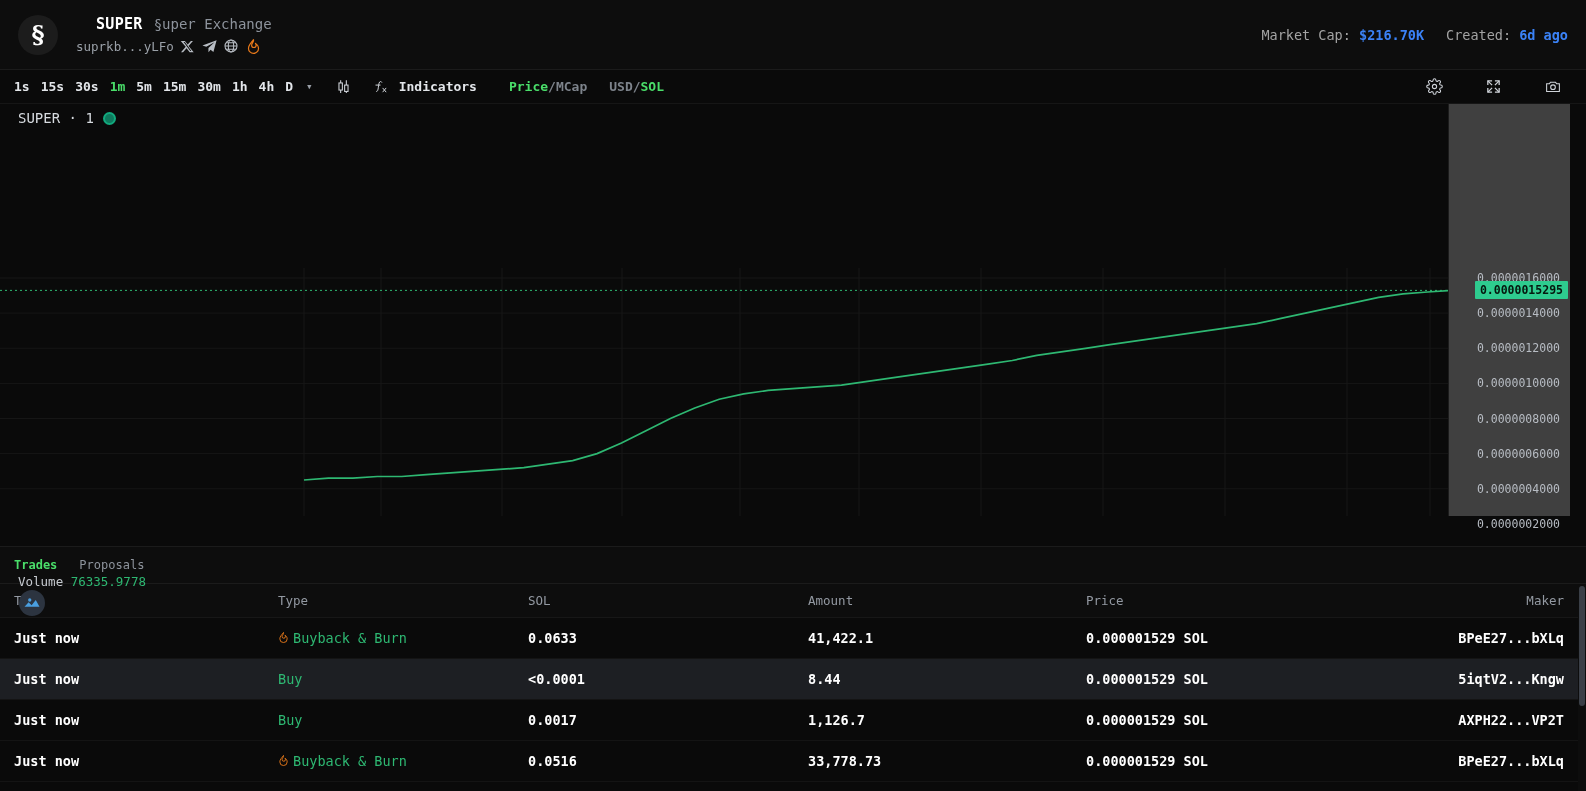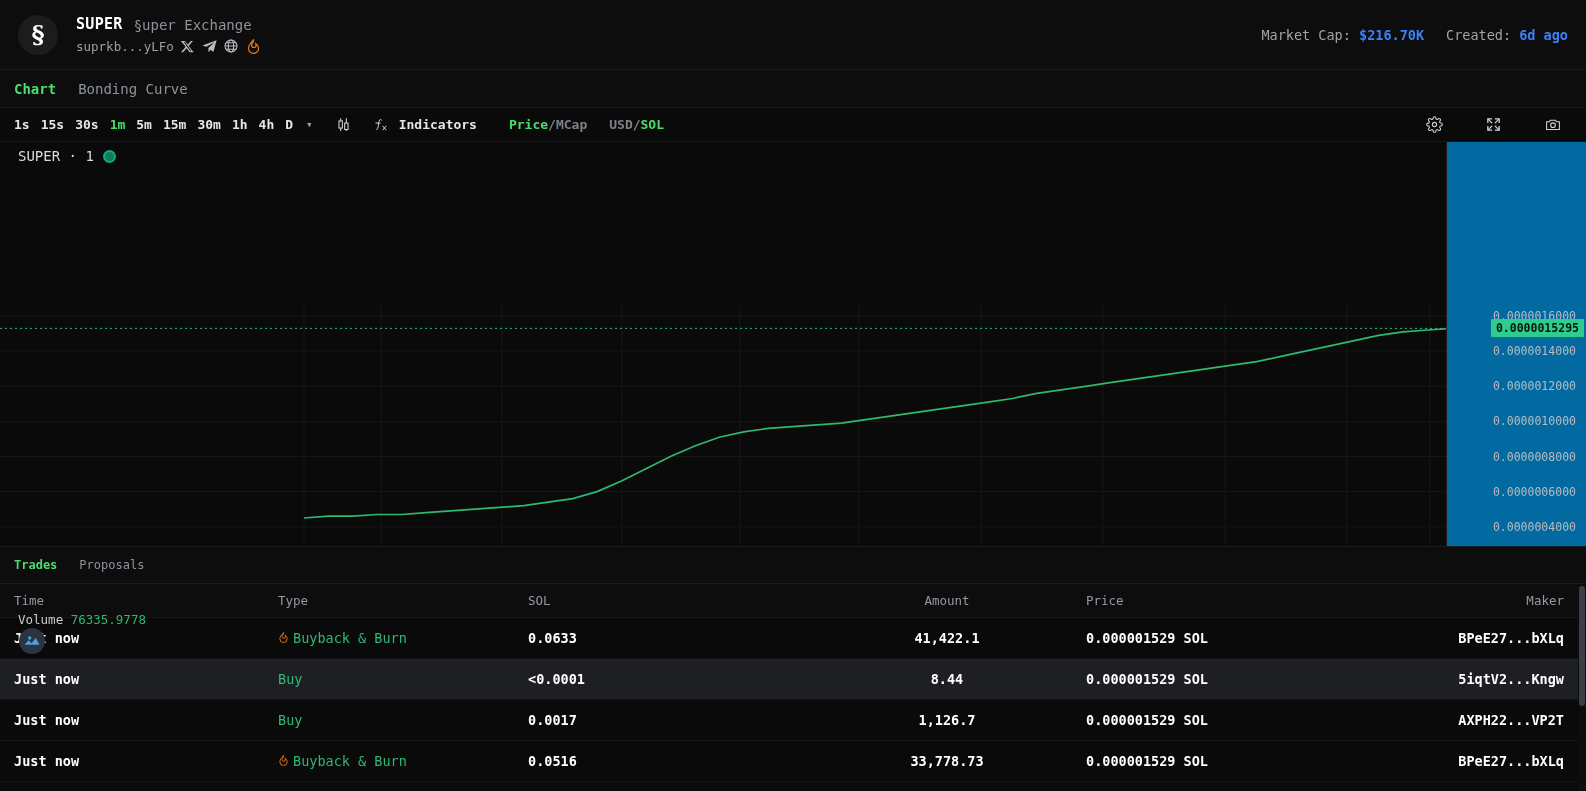--- a/index.html
+++ b/index.html
@@ -18,21 +18,21 @@
     border-bottom: 1px solid #1b1b1b;
   }
   .logo {
     width: 40px; height: 40px; border-radius: 50%;
     background: #1c1c1c; color: #fff;
     display: flex; align-items: center; justify-content: center;
     font-size: 25px; font-weight: 700; flex: none;
     font-family: "DejaVu Serif", serif; line-height: 1;
   }
   .token-block { margin-left: 18px; display: flex; flex-direction: column; gap: 5px; }
-  .token-line1 { display: flex; align-items: flex-end; gap: 11px; }
+  .token-line1 { display: flex; align-items: center; gap: 11px; margin-left: 20px; }
   .token-symbol { color: #ffffff; font-weight: 700; font-size: 15px; letter-spacing: .3px; }
   .token-name { color: #8d939c; font-size: 14px; }
   .token-line2 { display: flex; align-items: center; gap: 5px; }
   .token-addr { color: #9aa0a8; font-size: 12.5px; }
   .sicon { width: 17px; height: 17px; display: flex; align-items: center; justify-content: center; cursor: pointer; }
   .sicon svg { display: block; }
   .hdr-right { margin-left: auto; display: flex; align-items: center; gap: 22px; font-size: 13.5px; }
   .stat-label { color: #a3a3a3; }
   .stat-value { color: #3b82f6; font-weight: 700; }
 
@@ -75,22 +75,22 @@
   }
   .ohlc { color: #2eb872; }
   .ohlc .k { color: #9aa0a8; }
   .ohlc .pct { color: #2eb872; margin-left: 6px; }
 
   .plot { position: absolute; left: 0; top: 0; width: 1456px; height: 412px; }
   .plot svg { display: block; }
 
   
   .price-axis {
-    position: absolute; right: 0; top: 0; width: 140px; height: 412px;
-    border-left: 1px solid #1c1c1c; background: #0369a1;
+    position: absolute; right: 16px; top: 0; width: 122px; height: 412px;
+    border-left: 1px solid #1c1c1c; background: #404040;
   }
   .ptick {
     position: absolute; right: 10px; font-size: 11.5px; color: #b7bcc3;
     transform: translateY(-50%); white-space: nowrap;
   }
   .price-badge {
     position: absolute; right: 2px; background: #2ecc8f; color: #06180f;
     font-size: 11.5px; font-weight: 700; padding: 2px 5px;
     transform: translateY(-50%); white-space: nowrap; border-radius: 1px;
   }
@@ -133,21 +133,21 @@
   th {
     text-align: left; font-size: 12.5px; color: #9399a2; font-weight: 400;
     padding: 9px 0 9px 0; background: #0d0d0d; border-bottom: 1px solid #171717;
   }
   td { font-size: 13.5px; padding: 12px 0; color: #ffffff; font-weight: 700; }
   tbody tr { border-bottom: 1px solid #141414; }
   tbody tr.alt { background: #1d1f23; }
   .c-time  { width: 278px; padding-left: 14px !important; }
   .c-type  { width: 250px; }
   .c-sol   { width: 280px; }
-  .c-amt   { width: 278px; text-align: center; }
+  .c-amt   { width: 278px; }
   .c-price { width: 340px; }
   .c-maker { width: 152px; text-align: right; padding-right: 14px !important; }
   .type-cell { color: #2eb872; font-weight: 400; display: flex; align-items: center; gap: 4px; }
   .flame { color: #e8791a; font-size: 14px; line-height: 1; }
   .scrollbar {
     position: absolute; right: 0; top: 584px; width: 8px; height: 207px; background: #0d0d0d;
   }
   .scrollthumb { position: absolute; right: 1px; top: 2px; width: 6px; height: 120px; background: #3a3f47; border-radius: 3px; }
 </style>
 </head>
@@ -193,24 +193,20 @@
         <span class="stat-label">Market Cap:</span>
         <span class="stat-value">$216.70K</span>
       </span>
       <span>
         <span class="stat-label">Created:</span>
         <span class="stat-value">6d ago</span>
       </span>
     </div>
   </div>
 
-  <div class="toptabs">
-    <span class="toptab active">Chart</span>
-    <span class="toptab">Bonding Curve</span>
-  </div>
 
   <div class="chart-toolbar">
     <span class="tf">1s</span>
     <span class="tf">15s</span>
     <span class="tf">30s</span>
     <span class="tf active">1m</span>
     <span class="tf">5m</span>
     <span class="tf">15m</span>
     <span class="tf">30m</span>
     <span class="tf">1h</span>

